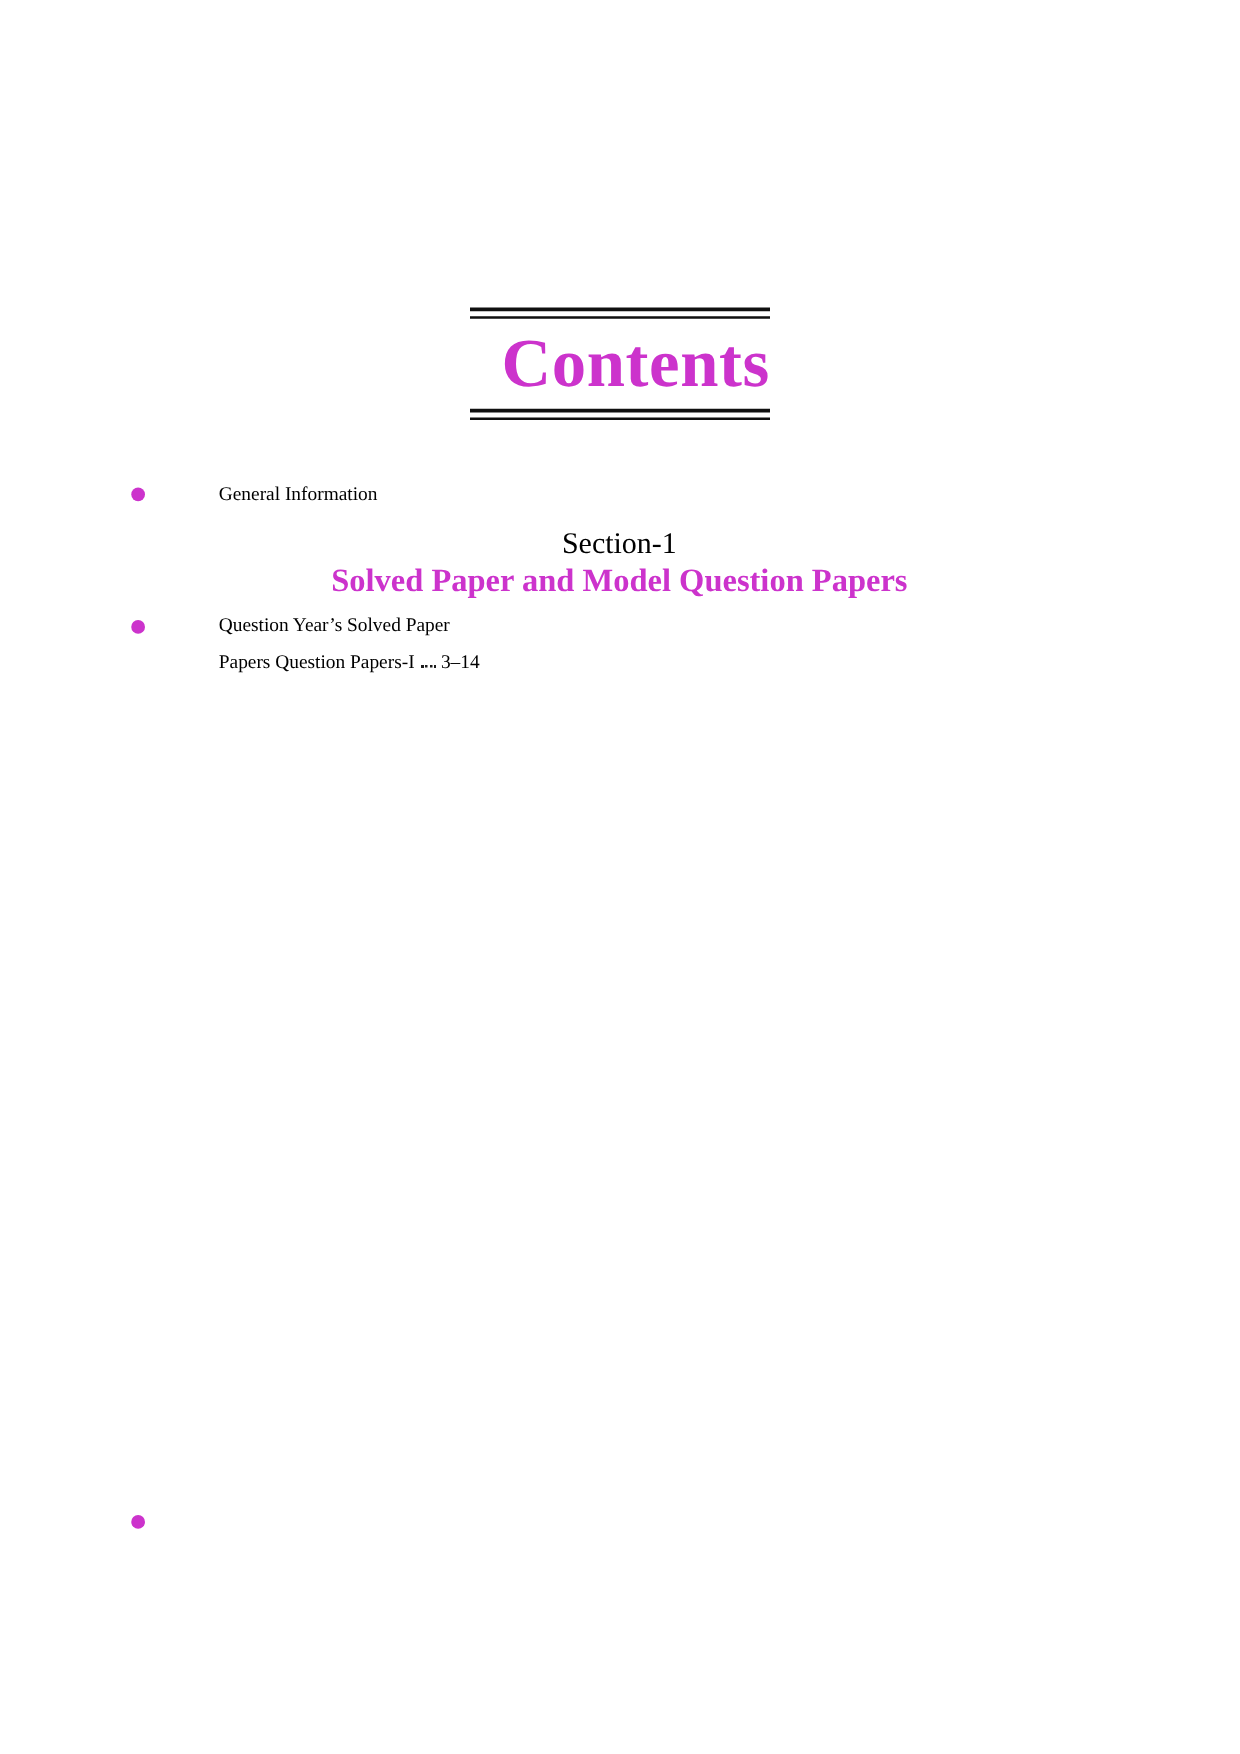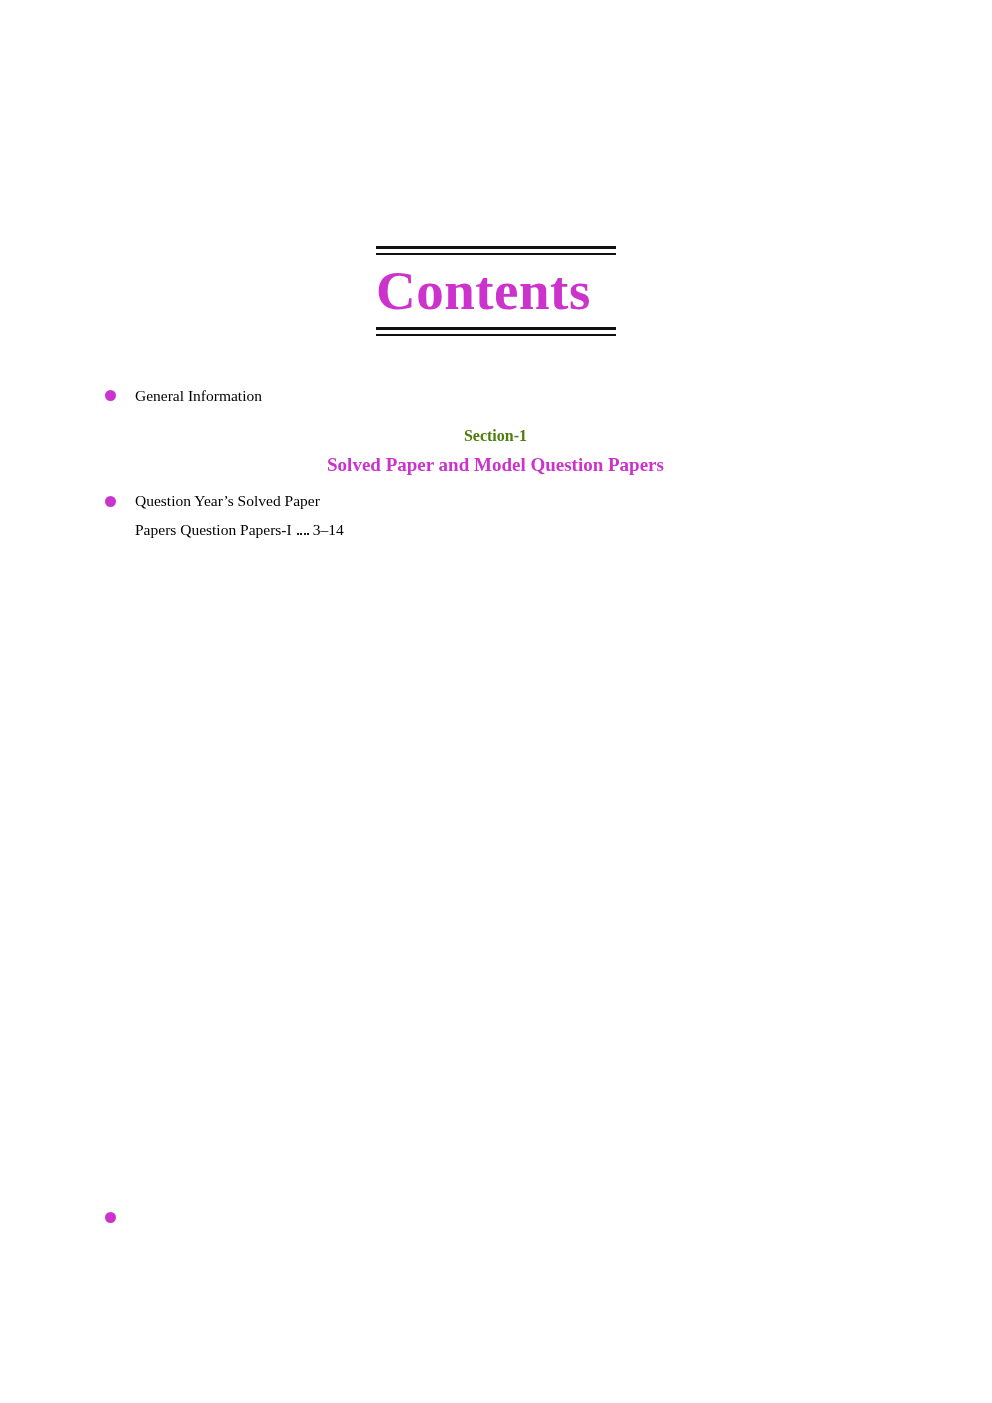--- a/index.html
+++ b/index.html
@@ -7,47 +7,47 @@
   html, body { background: #ffffff; }
   body {
     width: 992px; height: 1403px;
     font-family: "Liberation Serif", serif;
     color: #000;
     overflow: hidden;
   }
   .page { position: relative; width: 992px; height: 1403px; background: #fff; }
 
   
-  .title-block { width: 240px; margin: 246px auto 0; text-align: left; }
+  .title-block { width: 240px; margin: 246px auto 0; text-align: right; }
   .double-rule { height: 9px; border-top: 3px solid #101010; border-bottom: 2px solid #101010; }
   .page-title {
     font-size: 55px; font-weight: bold; color: var(--accent);
     line-height: 1.1; margin: 6px 0 5px; letter-spacing: 0.5px;
   }
 
   
   .toc { margin-top: 46px; padding: 0 106px 0 105px; }
 
   .row { display: flex; align-items: baseline; font-size: 15.5px; line-height: 28.5px; }
-  .row .label { flex: none; white-space: nowrap; }
+  .row .label { flex: none; white-space: nowrap; margin-left: 40px; }
   .row .dots {
     flex: 1 1 auto; height: 3px; margin: 0 4px 0 5px;
     border-bottom: 2px dotted #1c1c1c; min-width: 12px;
   }
   .row .page { flex: none; white-space: nowrap; }
   .row .spacer { flex: 1 1 auto; }
 
   .bullet-icon {
     flex: none; width: 11px; height: 11px; border-radius: 50%;
     background: var(--accent); align-self: center; margin-right: 19px;
   }
 
   .section-heading { text-align: center; margin: 11px 0 8px; }
-  .sec-name { font-size: 16px; font-weight: bold; line-height: 29px; color: #4d7c0f; }
-  .sec-sub { font-size: 19px; font-weight: bold; line-height: 29px; color: var(--accent); }
+  .sec-name { font-size: 24px; font-weight: normal; line-height: 29px; color: #000000; }
+  .sec-sub { font-size: 26px; font-weight: bold; line-height: 29px; color: var(--accent); }
 </style>
 </head>
 <body>
 
 <div class="page">
 
   <div class="title-block">
     <div class="double-rule"></div>
     <h1 class="page-title">Contents</h1>
     <div class="double-rule"></div>

